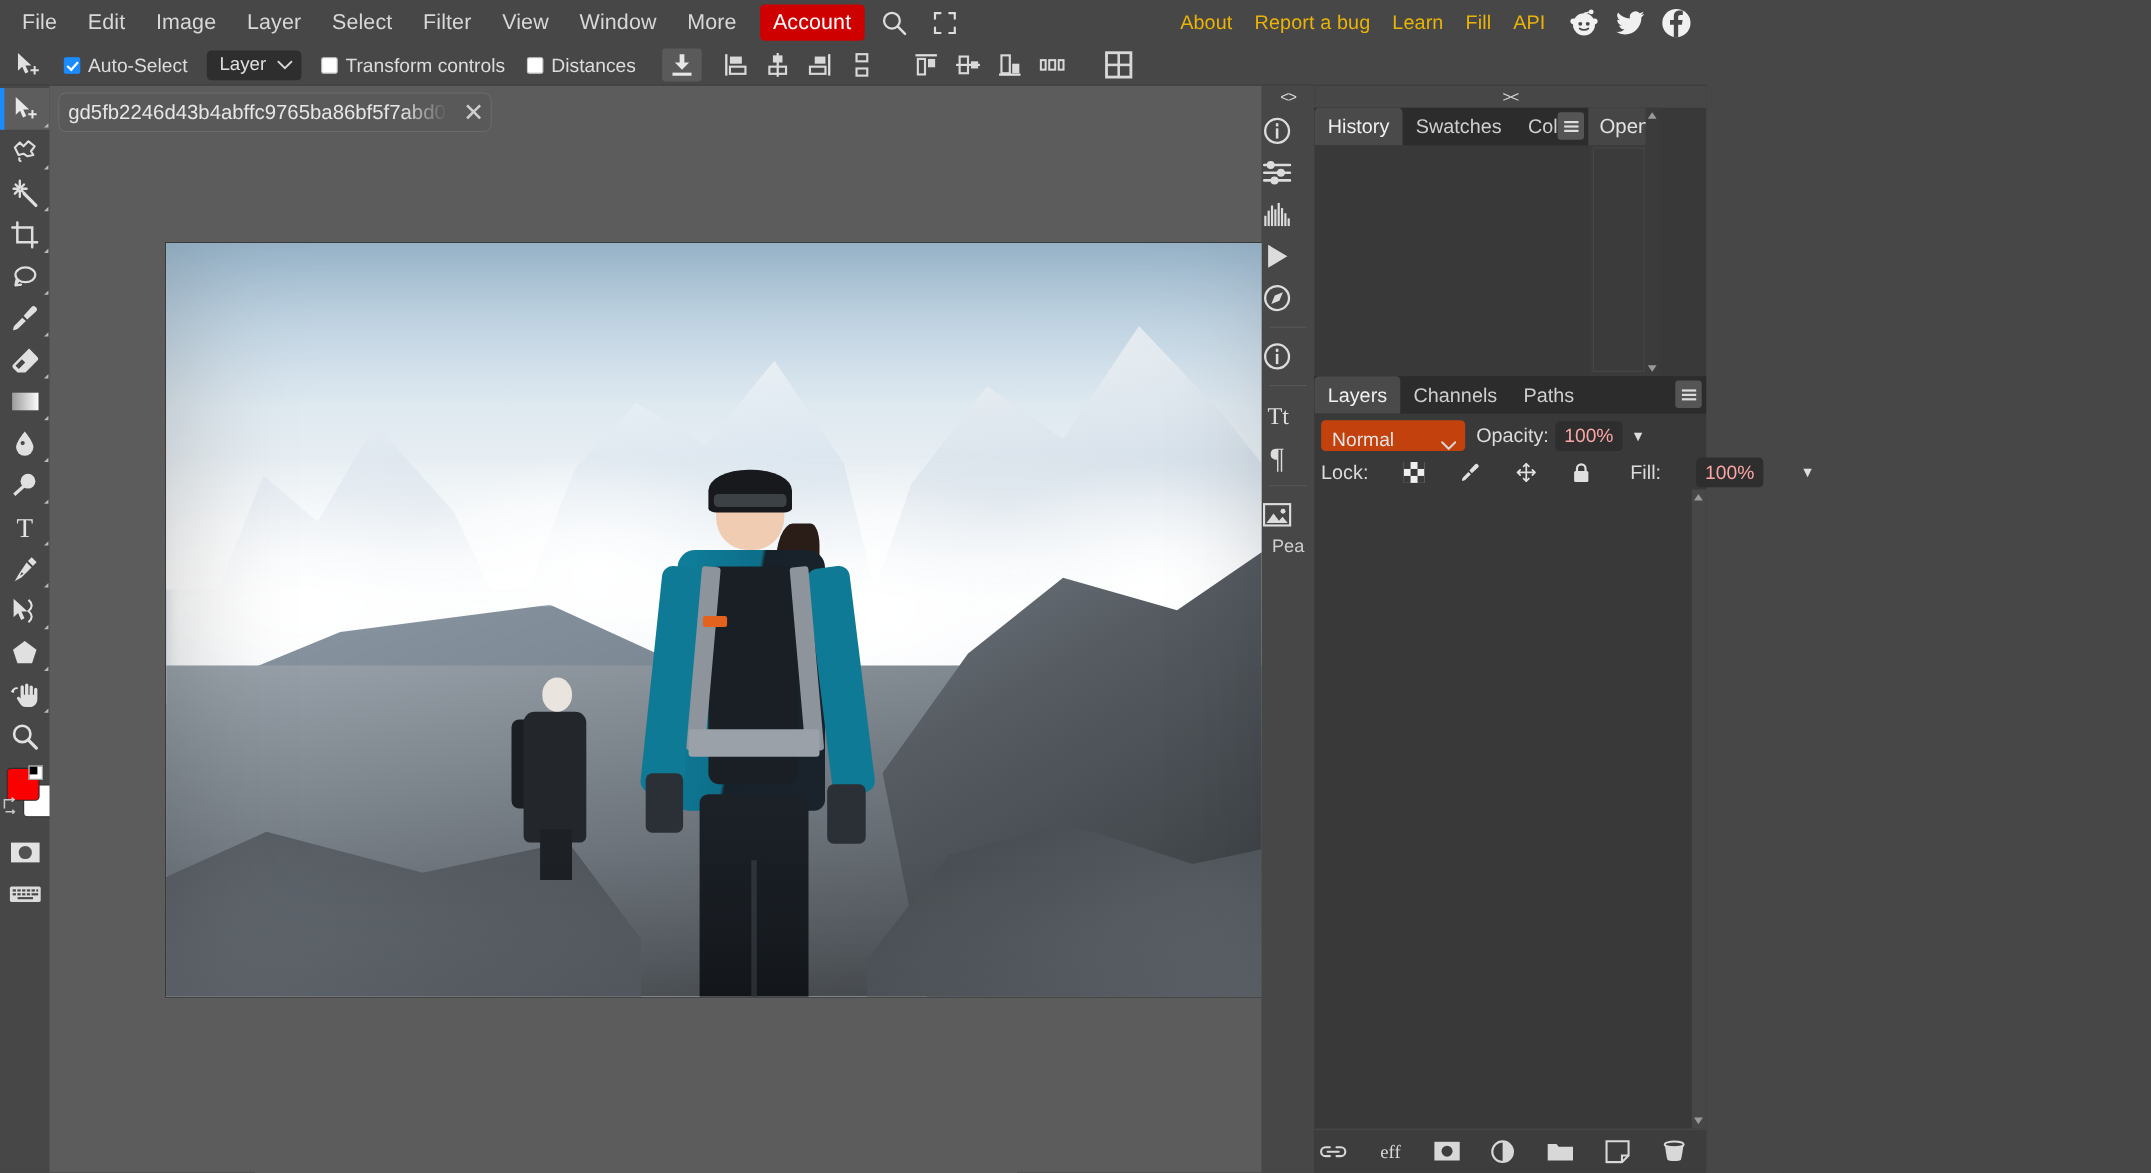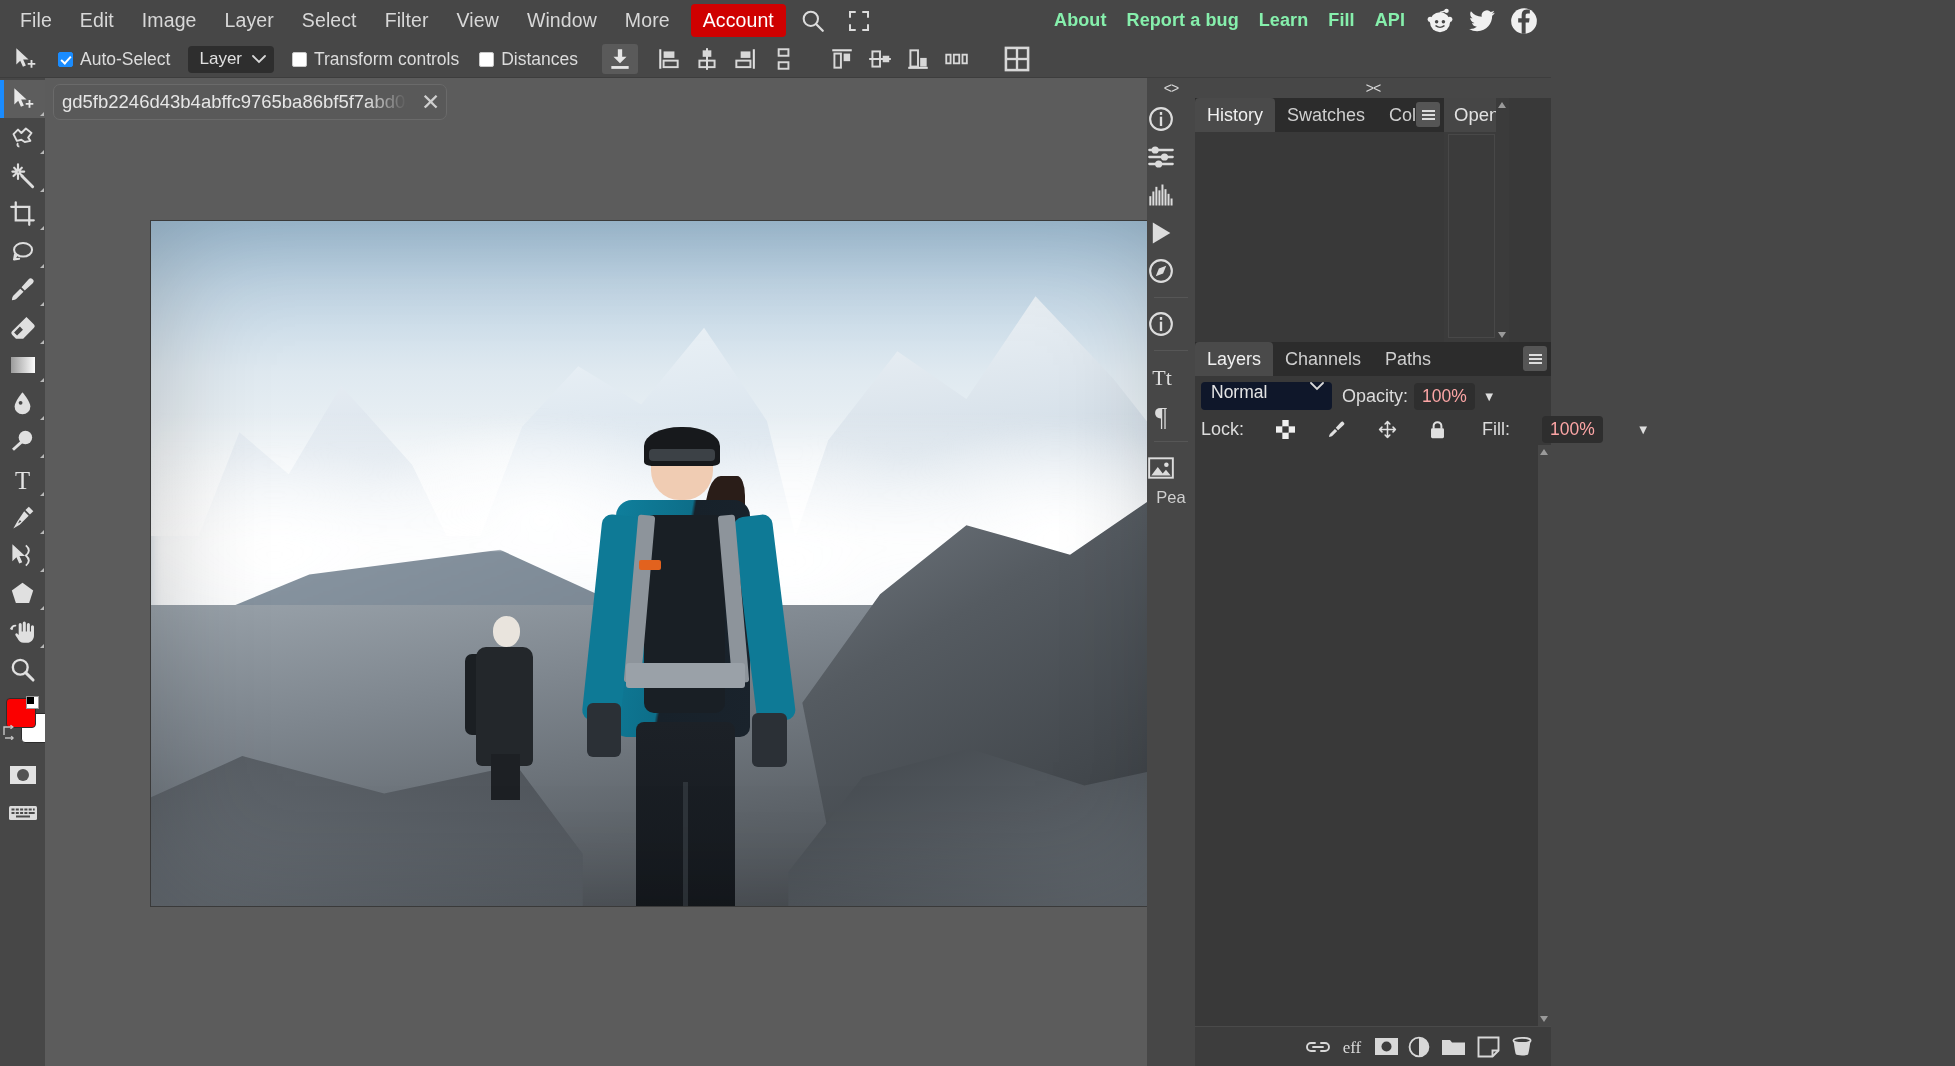--- a/index.html
+++ b/index.html
@@ -25,21 +25,21 @@
   }
   .menu-account {
     background: #cf0000; color: #fff; border-radius: 4px; padding: 5px 12px;
     margin-left: 7px; font-size: 19.5px;
   }
   .menu-icon-btn {
     width: 38px; height: 34px; display: flex; align-items: center; justify-content: center;
     margin-left: 8px; cursor: default;
   }
   .menu-right { margin-left: auto; display: flex; align-items: center; padding-right: 10px; }
-  .menu-right .menu-item { font-size: 18px; padding: 5px 10px; color: #86efac; font-weight: bold;}
+  .menu-right .menu-item { font-size: 18px; padding: 5px 10px; color: #eab308;}
   .social { width: 34px; height: 34px; margin-left: 8px; display:flex; align-items:center; justify-content:center;}
 
   
   .optionsbar {
     height: 37px; flex: 0 0 37px; background: #474747; display: flex; align-items: center;
     padding-left: 6px; border-bottom: 1px solid #3d3d3d;
   }
   .opt-tool-icon { width: 38px; height: 30px; display: flex; align-items: center; justify-content: center; margin-right: 4px;}
   .chk-wrap { display: flex; align-items: center; margin: 0 10px; font-size: 17.5px; color: #dcdcdc; }
   .chkbox {
@@ -199,42 +199,42 @@
   .hist-empty { position:absolute; left:4px; right:14px; top:36px; bottom:4px; border:1px solid #484848;}
   .scroll-v { position:absolute; right:0; top:0; bottom:0; width:13px; background:#3b3b3b;}
   .scroll-v .arrow-up,.scroll-v .arrow-dn{position:absolute; left:2px; width:0;height:0;border-left:4px solid transparent;border-right:4px solid transparent;}
   .scroll-v .arrow-up{top:4px; border-bottom:6px solid #9a9a9a;}
   .scroll-v .arrow-dn{bottom:4px; border-top:6px solid #9a9a9a;}
 
   .layers-panel { flex: 1 1 auto; display: flex; flex-direction: column; min-height: 0; background:#393939;}
   .lay-opts { padding: 6px 6px 2px 6px; }
   .lay-row1 { display: flex; align-items: center; margin-bottom: 6px;}
   .blend-sel {
-    background: #0f172a; border-radius: 4px; height: 28px; width: 131px; display: flex; align-items: flex-start;
+    background: #c2410c; border-radius: 4px; height: 28px; width: 131px; display: flex; align-items: flex-end;
     justify-content: space-between; padding: 0 8px 0 10px; font-size: 17.5px; color: #e4e4e4;
   }
   .lbl { font-size: 18px; color: #dcdcdc; margin-left: 10px;}
   .valbox { background: #2e2e2e; border-radius: 4px; padding: 3px 8px; font-size: 17.5px; color: #fca5a5; margin-left: 6px;}
   .tri { margin-left: 8px; font-size: 13px; color: #dedede;}
   .lay-row2 { display: flex; align-items: center; gap: 26px; }
   .lockico { width: 24px; height: 22px; display:flex; align-items:center; justify-content:center; margin-left: 6px;}
   .layerlist { flex: 1 1 auto; position: relative; min-height:0; }
   .layer-item {
     display: flex; align-items: center; height: 40px; background: #5a5a5a; padding-left: 8px;
   }
   .eye { width: 26px; height: 26px; display:flex; align-items:center;justify-content:center;}
   .thumb { width: 42px; height: 32px; margin-left: 4px; border: 1px dashed #e6e6e6; position: relative; overflow:hidden; background:#9fb3c2;}
   .thumb .tsky{position:absolute;left:0;top:0;right:0;height:55%;background:linear-gradient(180deg,#bcd3e4,#eef4f8);}
   .thumb .tpk{position:absolute;left:6%;top:16%;width:54%;height:46%;background:#e7eef4;clip-path:polygon(0 100%,46% 0,100% 100%);}
   .thumb .tpk2{position:absolute;right:2%;top:10%;width:46%;height:52%;background:#f0f5f9;clip-path:polygon(0 100%,50% 0,100% 100%);}
   .thumb .tgr{position:absolute;left:0;right:0;bottom:0;height:46%;background:linear-gradient(180deg,#8b929a,#3f4347);}
   .thumb .th{position:absolute;left:44%;top:38%;width:13%;height:46%;background:#13596e;border-radius:2px;}
   .layer-name { font-size: 19px; color: #efefef; margin-left: 12px;}
   .lay-bottom {
-    height: 40px; display: flex; align-items: center; justify-content: flex-end;
+    height: 40px; display: flex; align-items: center; justify-content: space-between;
     padding-right: 12px; background: #3d3d3d; border-top: 1px solid #4a4a4a;
   }
   .lb-ico { width: 34px; height: 34px; display:flex; align-items:center; justify-content:center;}
   svg { display:block; }
 </style>
 </head>
 <body>
 
 <div class="app">
 

